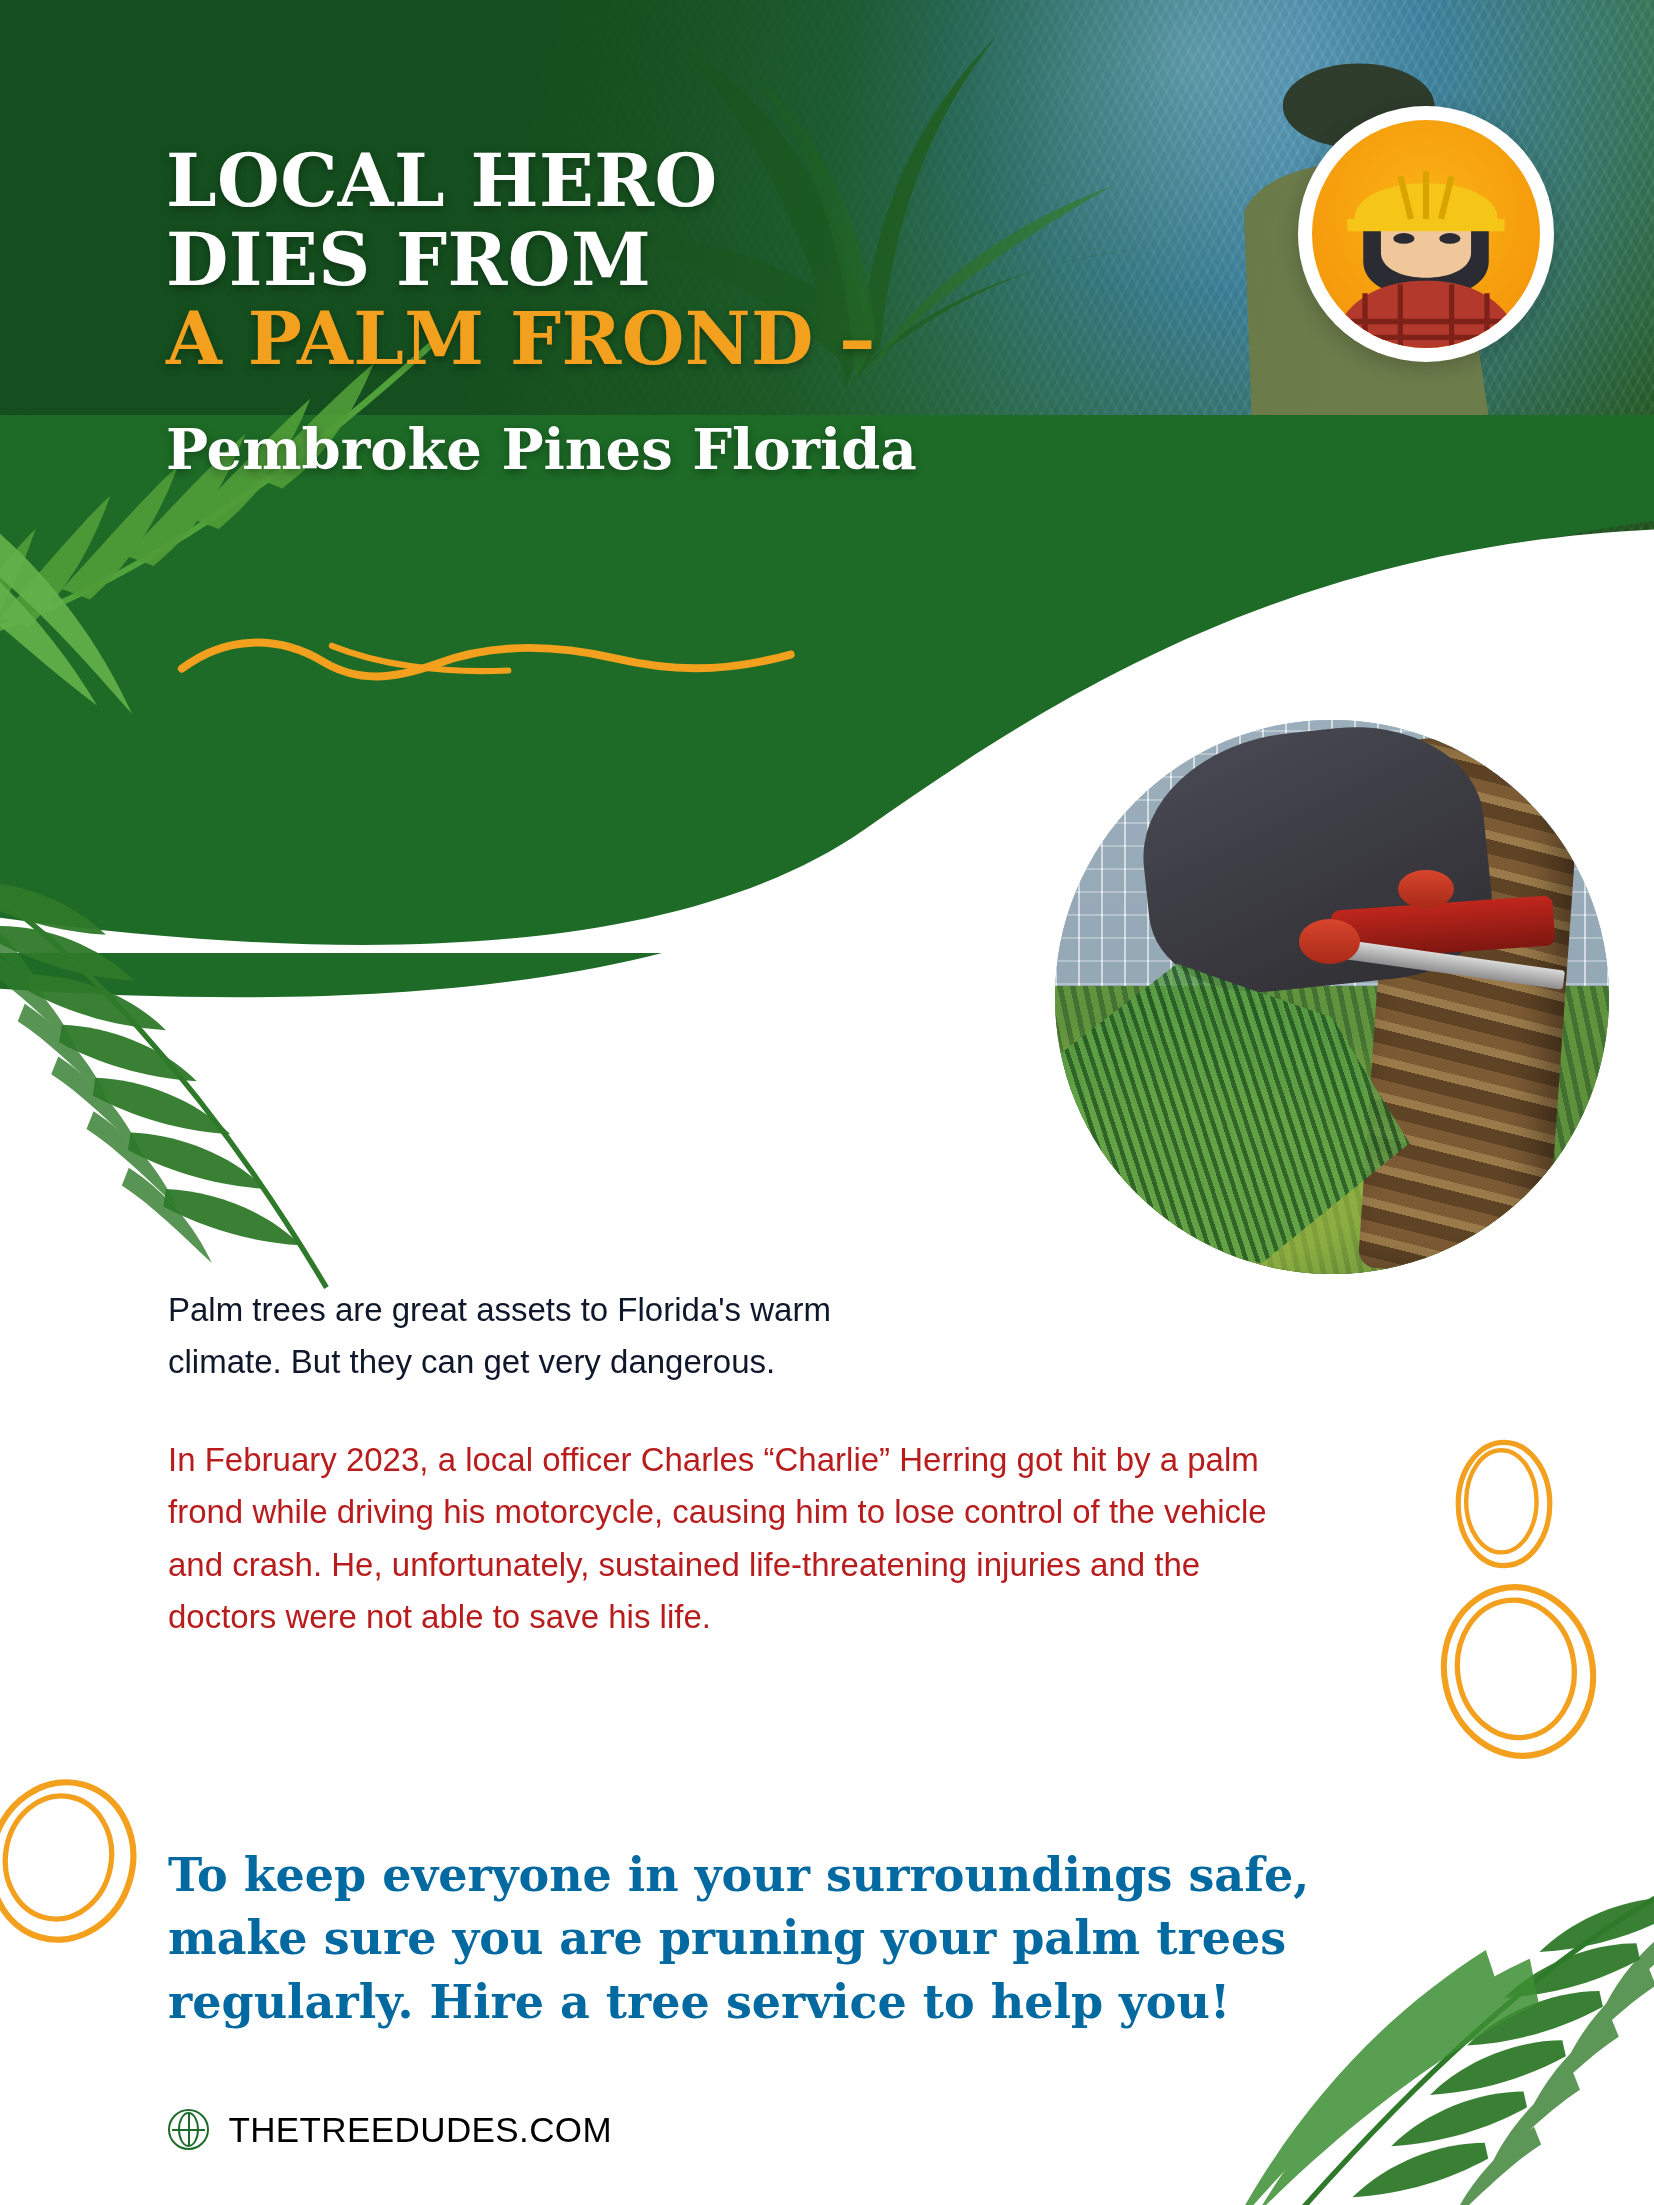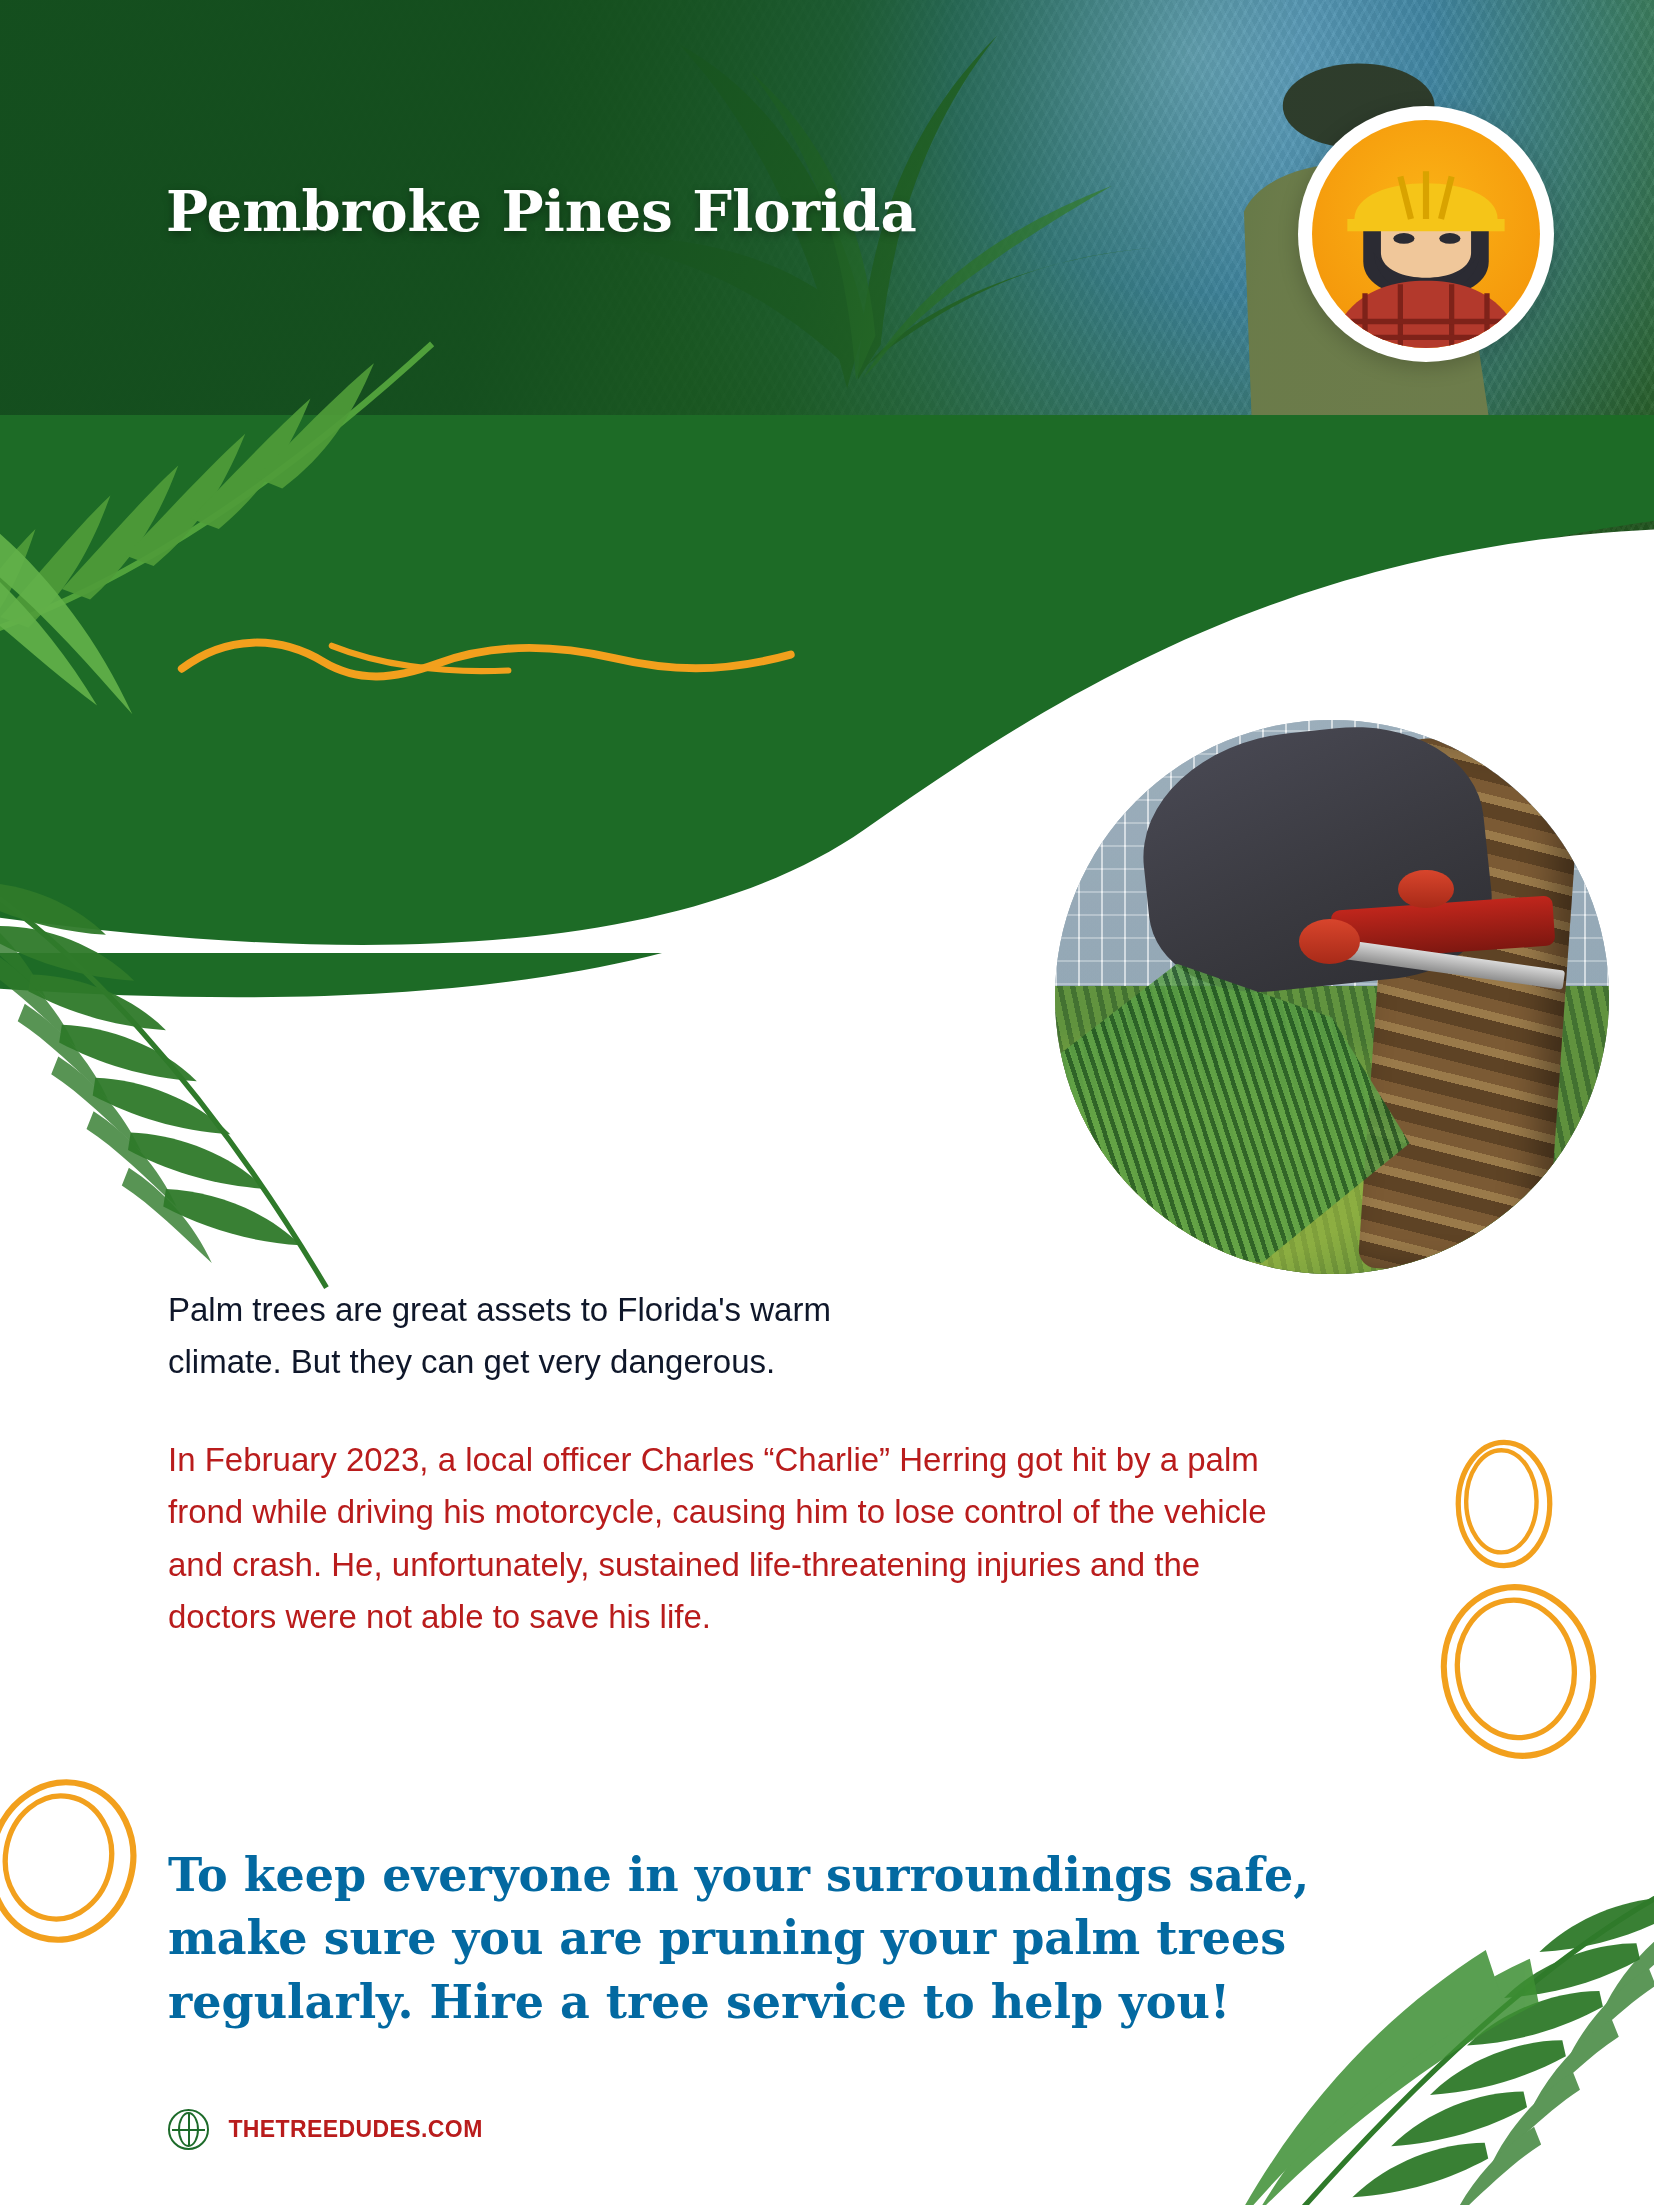--- a/index.html
+++ b/index.html
@@ -316,24 +316,24 @@
     height: 0; border-top: 2.6px solid #1d6b2a;
     transform: translateY(-50%);
   }
   .globe .ellipse {
     position: absolute;
     left: 8px; top: 0.9px; bottom: 0.9px; right: 8px;
     border: 2.6px solid #1d6b2a;
     border-radius: 50%;
   }
   .footer-url {
-    color: #b91c1c;
-    font-size: 23px;
+    color: #000000;
+    font-size: 35px;
     letter-spacing: 0.4px;
-    font-weight: 700;
+    font-weight: 400;
   }
 
   
   .frond {
     position: absolute;
     pointer-events: none;
     z-index: 4;
   }
   .frond-left-top { left: -106px; top: 494px; }
   .frond-left-mid { left: -53px; top: 829px; }
@@ -385,20 +385,25 @@
 
 <svg class="sweep-green" viewBox="0 0 1875 700" preserveAspectRatio="none">
   <path d="M0 0 L1875 0 L1875 120 C1500 170 1250 330 1060 470 C880 600 600 690 0 650 Z" fill="#1d6b26"></path>
 </svg>
 
 <svg class="sweep-white" viewBox="0 0 1875 560" preserveAspectRatio="none">
   <path d="M0 560 L1875 560 L1875 80 C1450 100 1180 280 980 420 C800 545 480 585 0 520 Z" fill="#ffffff"></path>
 </svg>
 
 <div class="headline-block">
+  <h1 class="headline">
+    <span>LOCAL HERO</span><br>
+    <span>DIES FROM</span><br>
+    <span class="accent">A PALM FROND</span><span class="accent"> –</span>
+  </h1>
   <div class="subheadline">Pembroke Pines Florida</div>
 </div>
 
 <svg class="squiggle" width="653" height="62" viewBox="0 0 740 70">
   <path d="M10 46 C60 8 120 8 170 38 C210 62 250 58 300 40 C360 18 430 18 500 34 C560 48 620 52 700 30" fill="none" stroke="#f2a01d" stroke-width="9" stroke-linecap="round"></path>
   <path d="M180 20 C230 40 300 52 380 48" fill="none" stroke="#f2a01d" stroke-width="7" stroke-linecap="round"></path>
 </svg>
 
 <div class="logo-badge">
   <div class="logo-inner">

